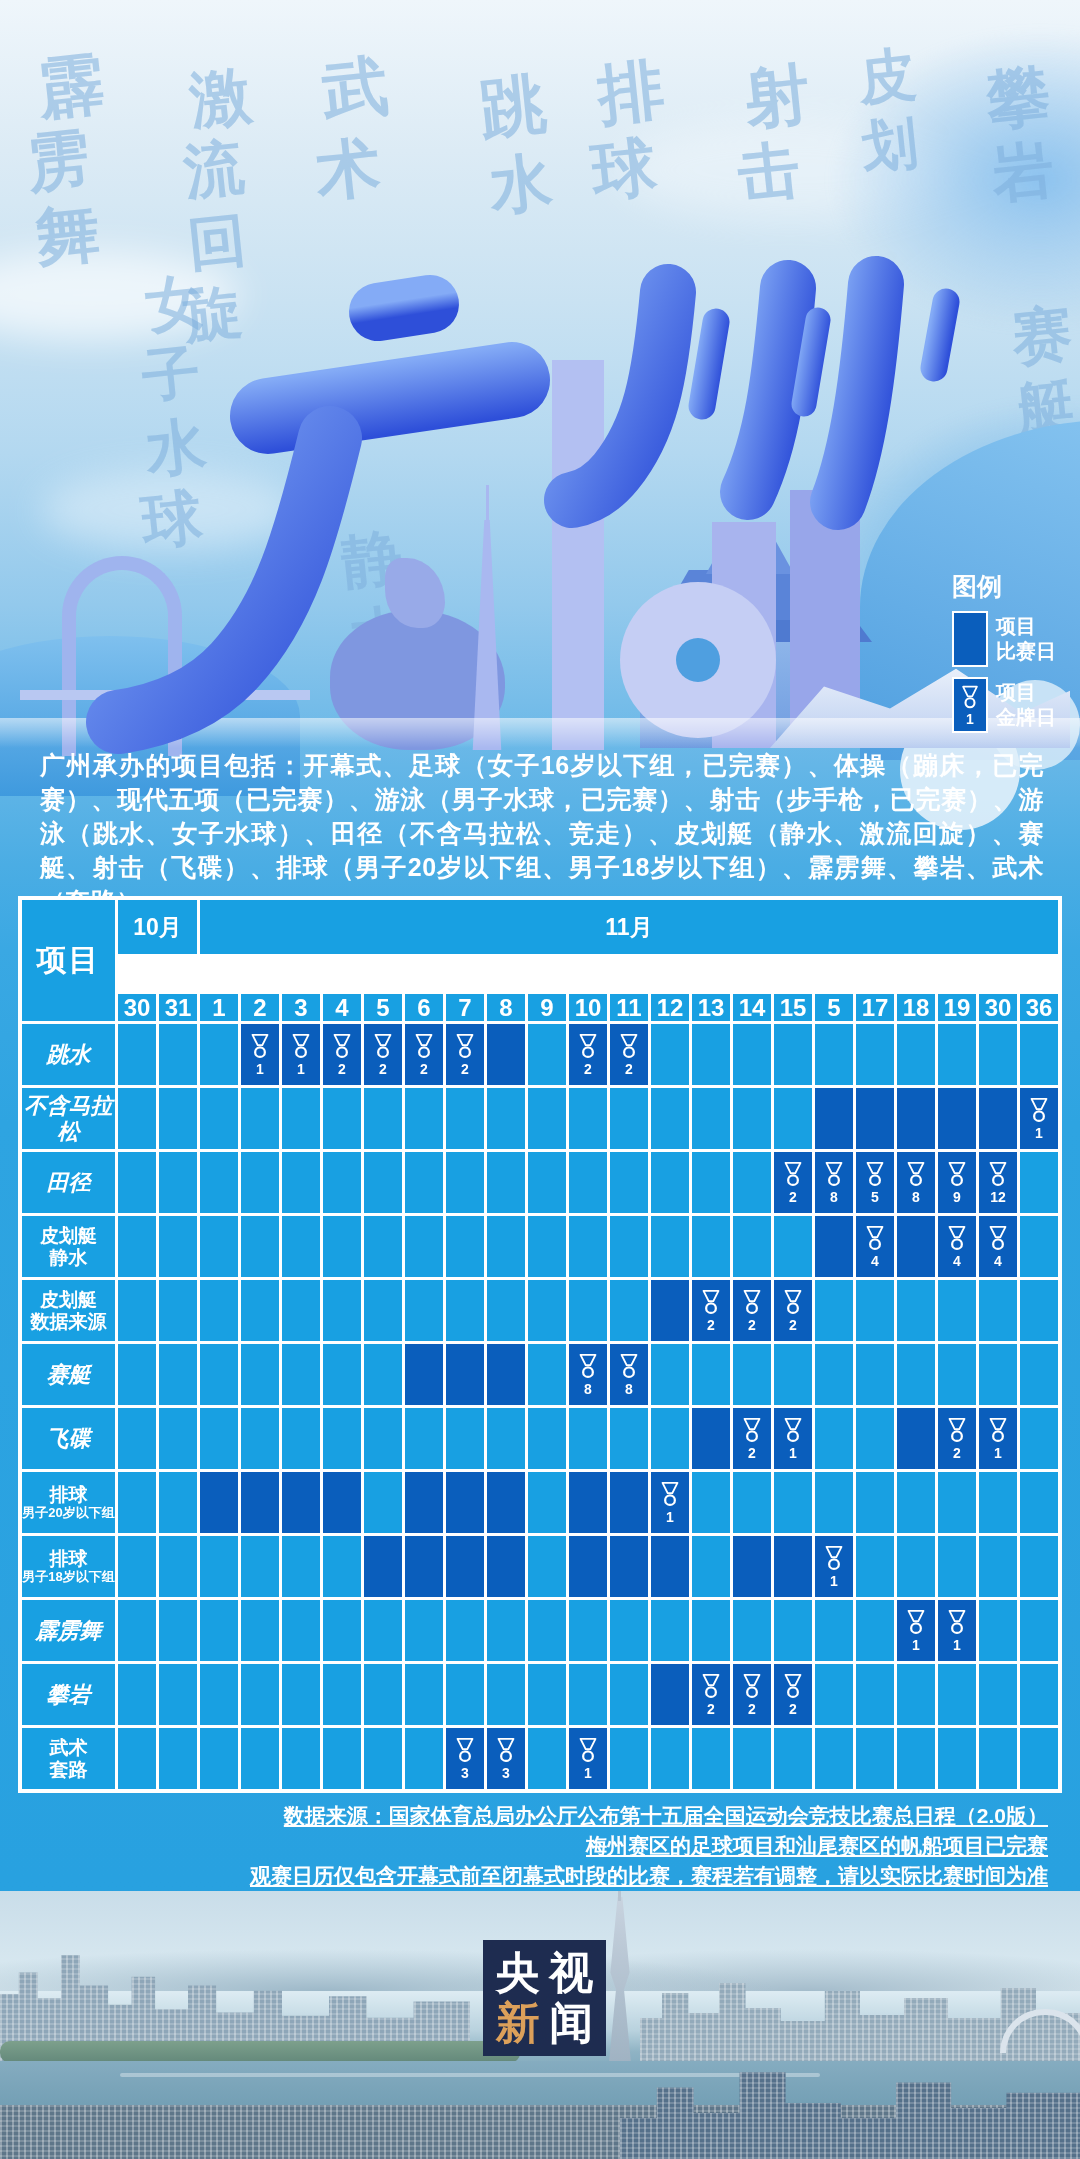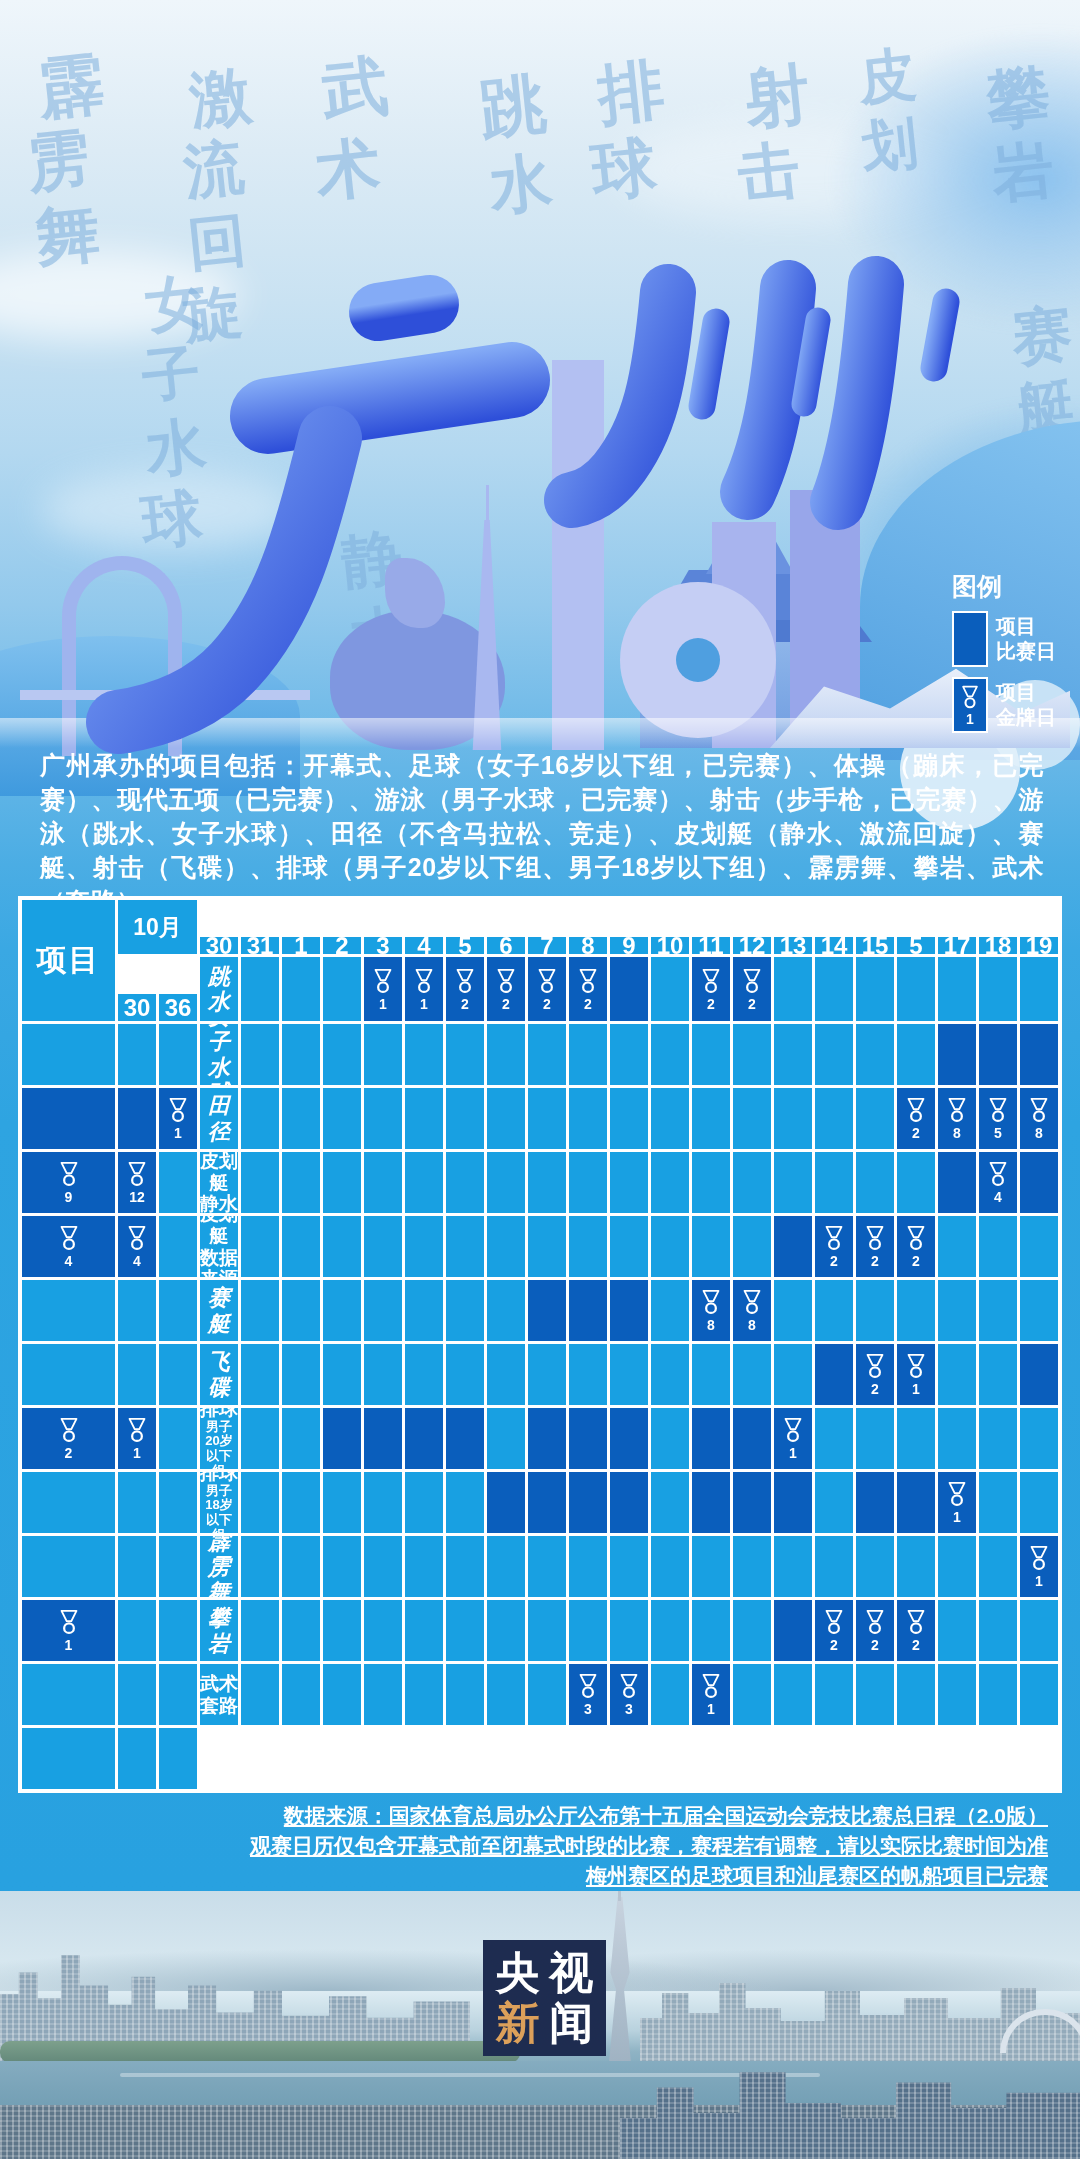--- a/index.html
+++ b/index.html
@@ -193,20 +193,21 @@
         <div>金牌日</div>
       </div>
     </div>
   </div>
 
   <div class="intro">广州承办的项目包括：开幕式、足球（女子16岁以下组，已完赛）、体操（蹦床，已完赛）、现代五项（已完赛）、游泳（男子水球，已完赛）、射击（步手枪，已完赛）、游泳（跳水、女子水球）、田径（不含马拉松、竞走）、皮划艇（静水、激流回旋）、赛艇、射击（飞碟）、排球（男子20岁以下组、男子18岁以下组）、霹雳舞、攀岩、武术（套路）。</div>
 
   <div class="table" id="schedule-table">
       <div class="cell corner">项目</div>
       <div class="cell month" style="grid-column: span 2;">10月</div>
+      <div class="cell month" style="grid-column: span 21;">11月</div>
       <div class="cell day">30</div>
       <div class="cell day">31</div>
       <div class="cell day">1</div>
       <div class="cell day">2</div>
       <div class="cell day">3</div>
       <div class="cell day">4</div>
       <div class="cell day">5</div>
       <div class="cell day">6</div>
       <div class="cell day">7</div>
       <div class="cell day">8</div>
@@ -307,21 +308,21 @@
       <div class="cell "></div>
       <div class="cell "></div>
       <div class="cell "></div>
       <div class="cell "></div>
       <div class="cell "></div>
       <div class="cell "></div>
       <div class="cell "></div>
       <div class="cell "></div>
       <div class="cell "></div>
       <div class="cell rowlab">
-        <div class="l1">女子水球</div>
+        <div class="l1">不含马拉松</div>
       </div>
       <div class="cell "></div>
       <div class="cell "></div>
       <div class="cell "></div>
       <div class="cell "></div>
       <div class="cell "></div>
       <div class="cell "></div>
       <div class="cell "></div>
       <div class="cell "></div>
       <div class="cell "></div>
@@ -833,22 +834,22 @@
       <div class="cell "></div>
       <div class="cell "></div>
       <div class="cell "></div>
       <div class="cell "></div>
       <div class="cell "></div>
       <div class="cell "></div>
     </div>
 
   <div class="notes" id="notes">
       <div>数据来源：国家体育总局办公厅公布第十五届全国运动会竞技比赛总日程（2.0版）</div>
+      <div>梅州赛区的足球项目和汕尾赛区的帆船项目已完赛</div>
       <div>观赛日历仅包含开幕式前至闭幕式时段的比赛，赛程若有调整，请以实际比赛时间为准</div>
-      <div>梅州赛区的足球项目和汕尾赛区的帆船项目已完赛</div>
     </div>
 
   <div class="photo">
     <div class="ph" style="left:0;top:40px;width:1080px;height:60px;background:radial-gradient(60% 100% at 30% 100%,#9db8c8 0,rgba(157,184,200,0) 70%),radial-gradient(50% 100% at 75% 100%,#a4bccb 0,rgba(164,188,203,0) 70%);"></div>
 
     <div class="ph citytex" style="left:0;top:62px;width:470px;height:108px;background-color:#8ea6b8;clip-path:polygon(0 100%,0 38%,4% 38%,4% 18%,8% 18%,8% 42%,13% 42%,13% 2%,17% 2%,17% 30%,23% 30%,23% 48%,28% 48%,28% 22%,33% 22%,33% 52%,40% 52%,40% 30%,46% 30%,46% 55%,54% 55%,54% 35%,60% 35%,60% 58%,70% 58%,70% 40%,78% 40%,78% 60%,88% 60%,88% 45%,100% 45%,100% 100%);"></div>
 
     <div class="ph citytex" style="left:640px;top:72px;width:440px;height:100px;background-color:#93aaba;clip-path:polygon(0 100%,0 55%,5% 55%,5% 30%,11% 30%,11% 50%,18% 50%,18% 20%,24% 20%,24% 45%,32% 45%,32% 58%,42% 58%,42% 28%,50% 28%,50% 52%,60% 52%,60% 35%,70% 35%,70% 55%,82% 55%,82% 25%,90% 25%,90% 50%,100% 50%,100% 100%);"></div>
 
     <div class="ph" style="left:0;top:150px;width:520px;height:22px;border-radius:10px;background:linear-gradient(180deg,#7da08c,#63887a);"></div>

